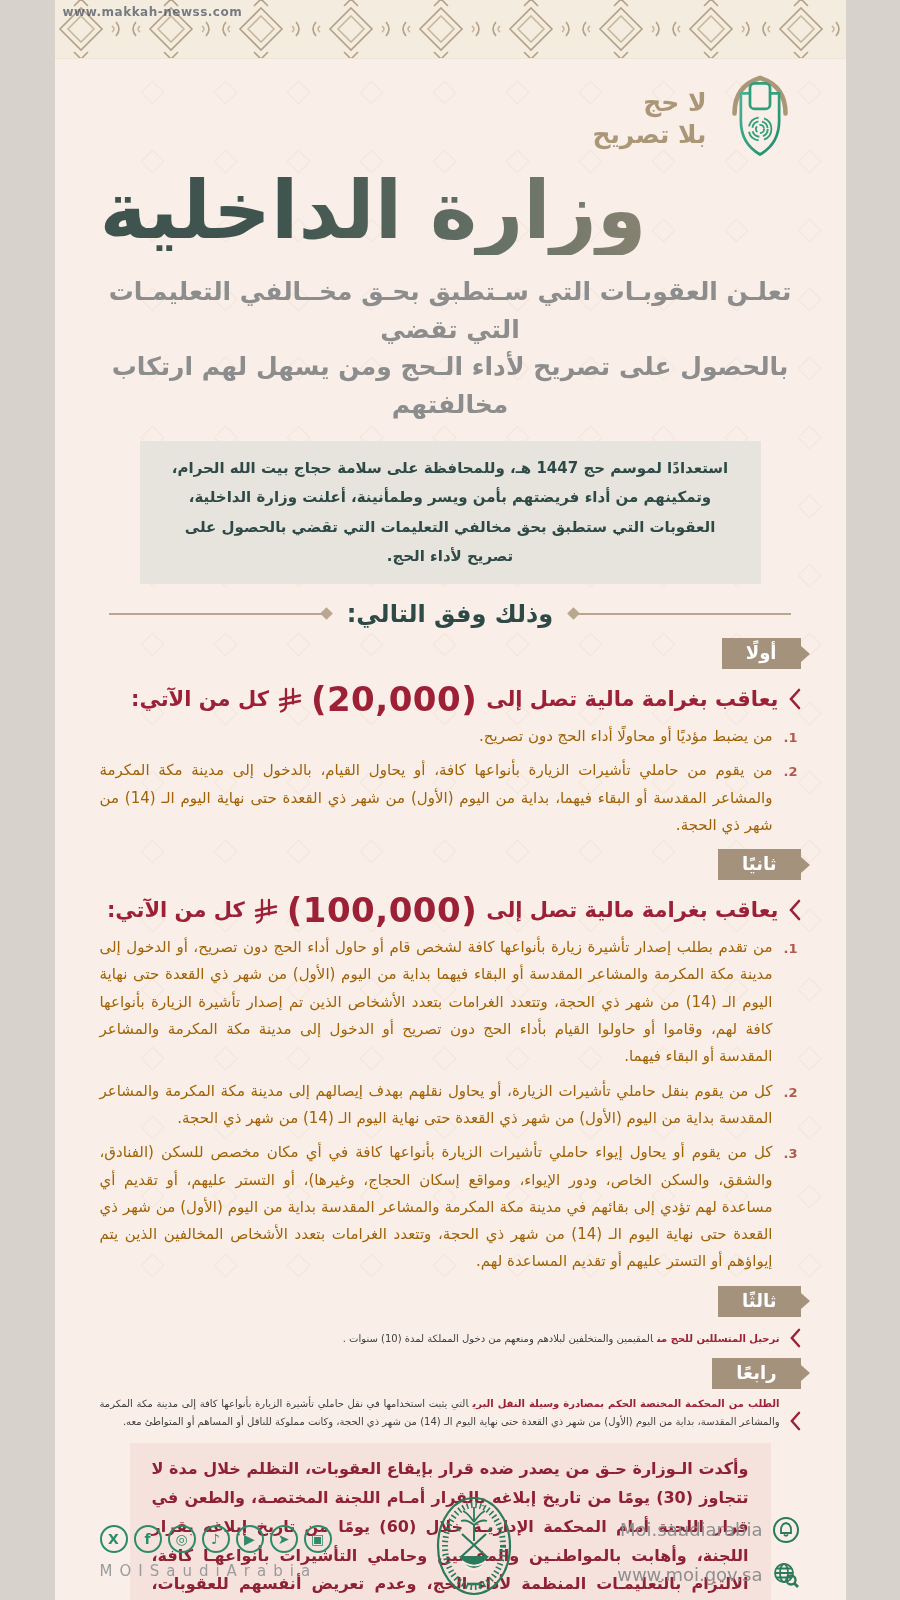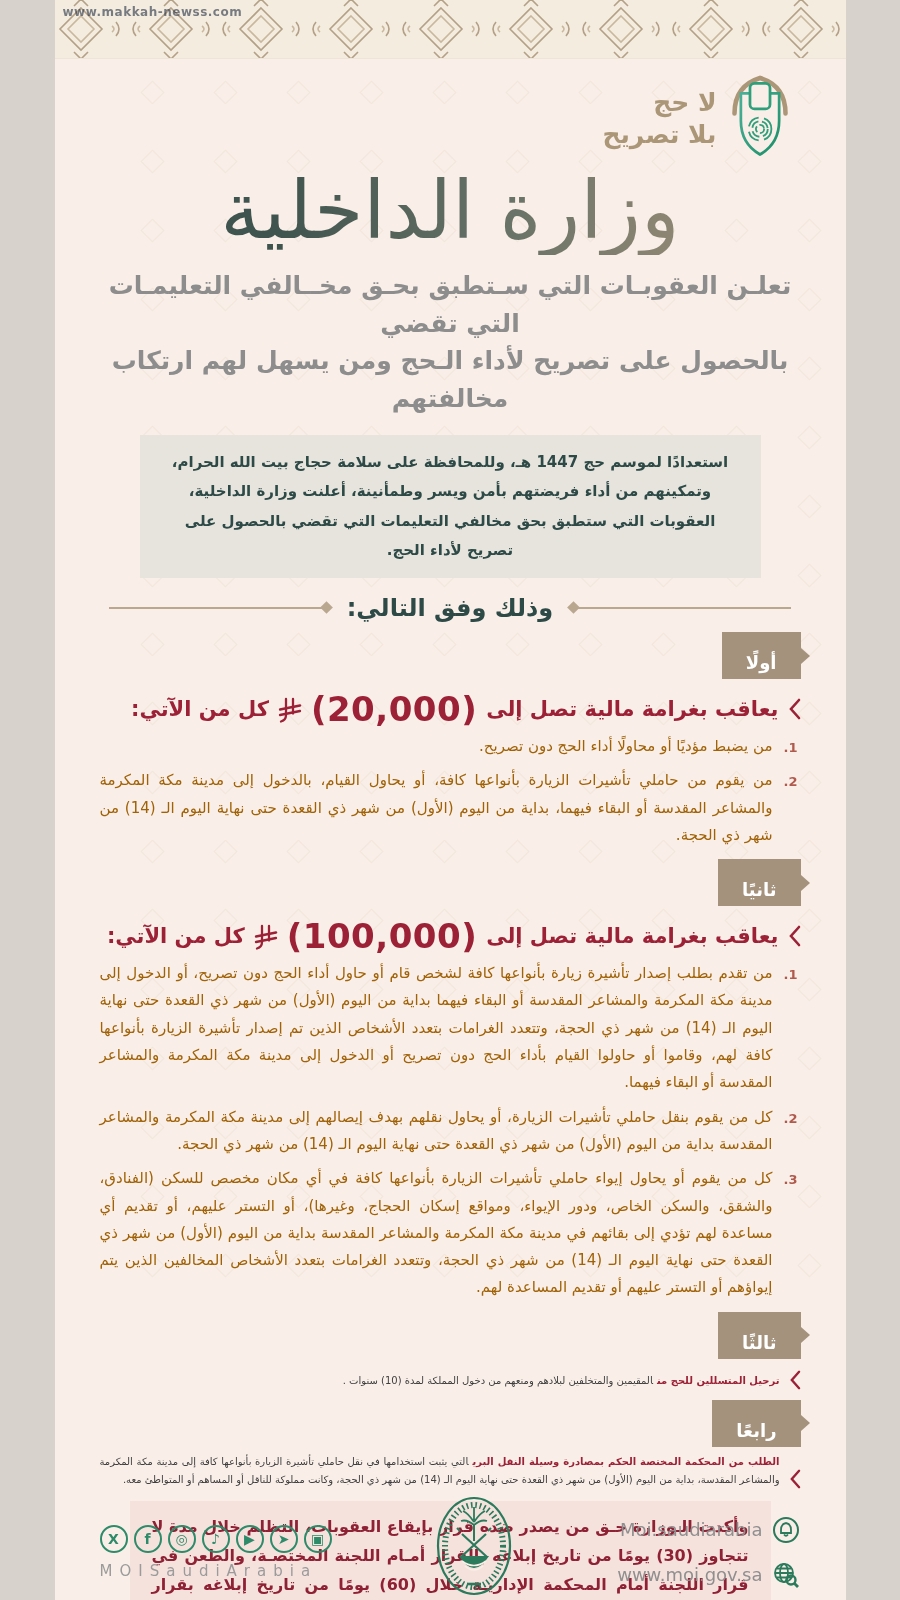--- a/index.html
+++ b/index.html
@@ -10,39 +10,39 @@
   .band svg{flex:0 0 auto;}
   .watermark{position:absolute;top:5px;left:8px;font-size:12px;font-weight:bold;color:#243043;opacity:.6;
              direction:ltr;z-index:5;letter-spacing:.5px;}
   
   .texture{position:absolute;left:0;right:0;top:58px;bottom:0;display:flex;flex-wrap:wrap;align-content:flex-start;
            z-index:0;pointer-events:none;}
   .tx{width:15px;height:15px;border:1.5px solid #eeddd2;transform:rotate(45deg);margin:26px 28px;opacity:.5;}
   .content{position:relative;z-index:1;}
   
   .hero{padding:0 45px;}
-  .campaign{display:flex;justify-content:flex-start;align-items:center;gap:2px;margin-top:14px;height:92px;}
+  .campaign{display:flex;justify-content:flex-start;align-items:center;gap:12px;margin-top:14px;height:92px;}
   .campaign-text{color:#ab9778;font-weight:bold;font-size:25px;line-height:1.3;text-align:right;}
-  .ministry-title{margin:2px 0 12px;text-align:center;font-weight:normal;font-size:80px;line-height:1.1;
+  .ministry-title{margin:2px 0 18px;text-align:left;font-weight:bold;font-size:80px;line-height:1.1;
         color:#49594f;
         background:linear-gradient(to left,#a2907a 5%,#6b7468 40%,#3f544e 75%);
         -webkit-background-clip:text;background-clip:text;-webkit-text-fill-color:transparent;}
   .subtitle{margin:12px 0 0;text-align:center;color:#8d8d8d;font-weight:bold;font-size:25px;line-height:1.5;}
   .intro-box{background:#e7e3dd;margin:18px 40px 0;padding:13px 26px;}
   .intro-box p{margin:0;color:#2d4a47;font-weight:bold;font-size:15px;line-height:1.95;text-align:center;}
   .following-row{display:flex;align-items:center;justify-content:center;gap:16px;margin:16px 10px 0;}
   .following-row h2{margin:0;color:#2d4a47;font-weight:bold;font-size:24px;}
   .rule{flex:1;max-width:265px;height:2px;background:#b9a78f;position:relative;}
   .rule .dia{position:absolute;top:-4px;width:9px;height:9px;background:#b9a78f;transform:rotate(45deg);}
   .rule.ra .dia{left:0;} .rule.rb .dia{right:0;}
   
   .sections{padding:0 45px;}
   .badge-row{margin-top:10px;}
   .badge{display:inline-block;position:relative;background:#a4927d;color:#fff;font-weight:bold;font-size:18px;
-         padding:20px 24px 6px;}
+         padding:4px 24px 6px;}
   .badge::after{content:"";position:absolute;right:-9px;top:50%;transform:translateY(-50%);
          border-top:8px solid transparent;border-bottom:8px solid transparent;border-right:0;
          border-left:9px solid #a4927d;}
   .fine-heading{display:flex;align-items:center;gap:9px;margin:10px 0 2px;color:#9c2136;font-weight:bold;}
   .fh-pre,.fh-post{font-size:21px;}
   .fh-amount{font-size:34px;direction:ltr;unicode-bidi:isolate;letter-spacing:.5px;}
   .items{list-style:none;margin:4px 0 0;padding:0;counter-reset:itm;}
   .items li{counter-increment:itm;position:relative;padding-right:28px;color:#a16207;font-size:15px;
             line-height:1.82;text-align:justify;margin-bottom:7px;}
   .items li::before{content:counter(itm) ".";position:absolute;right:3px;top:3px;color:#b05a4e;

